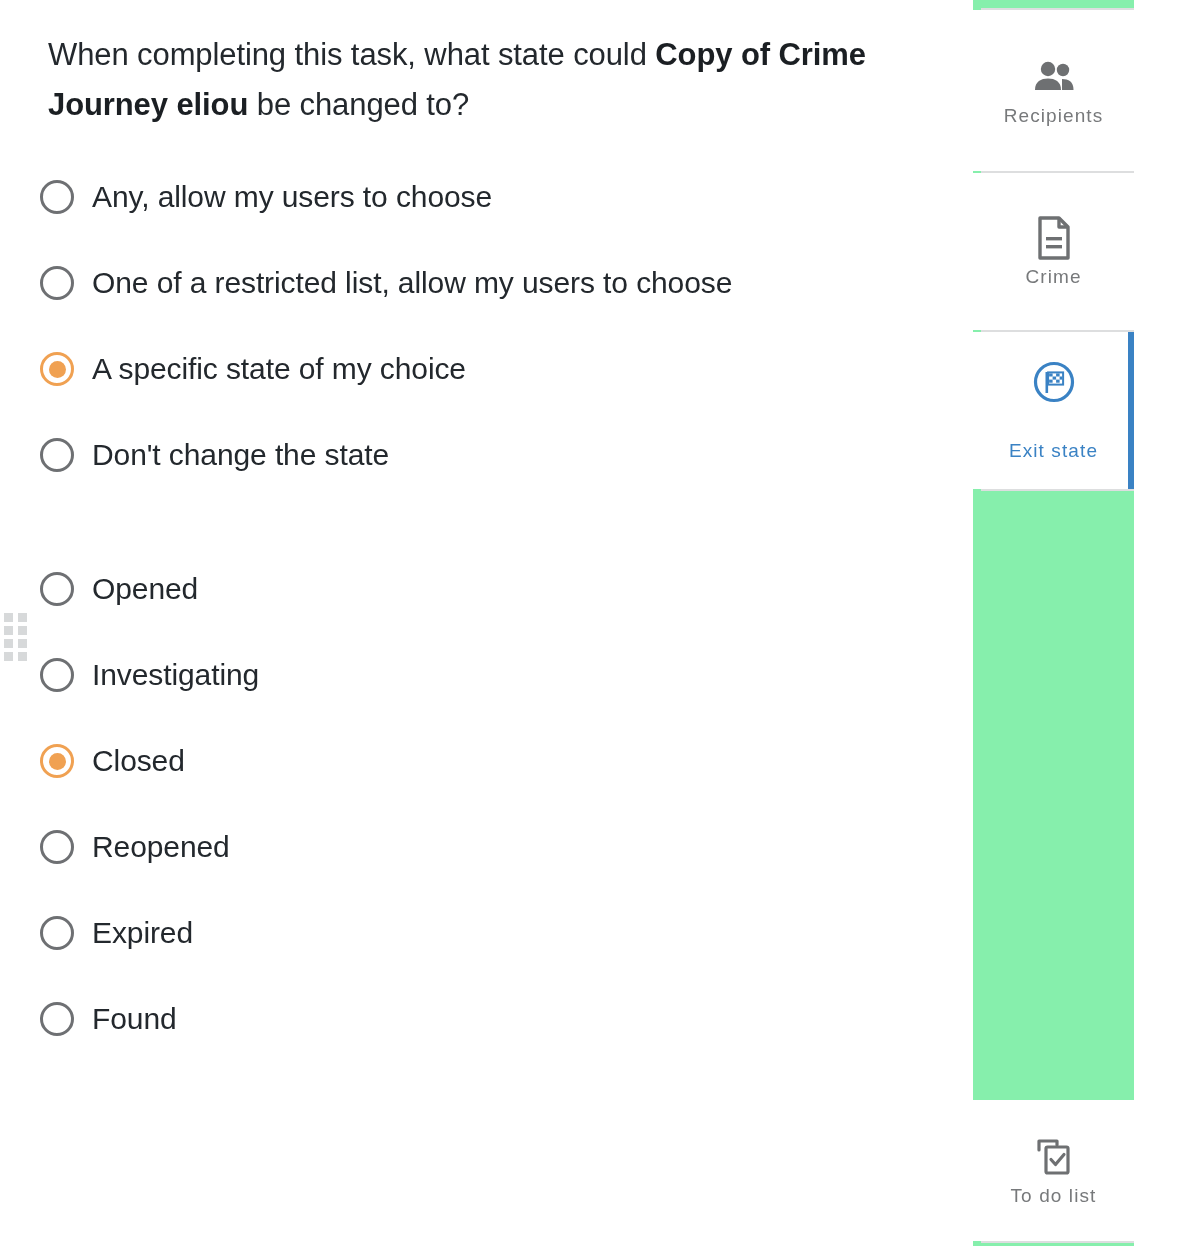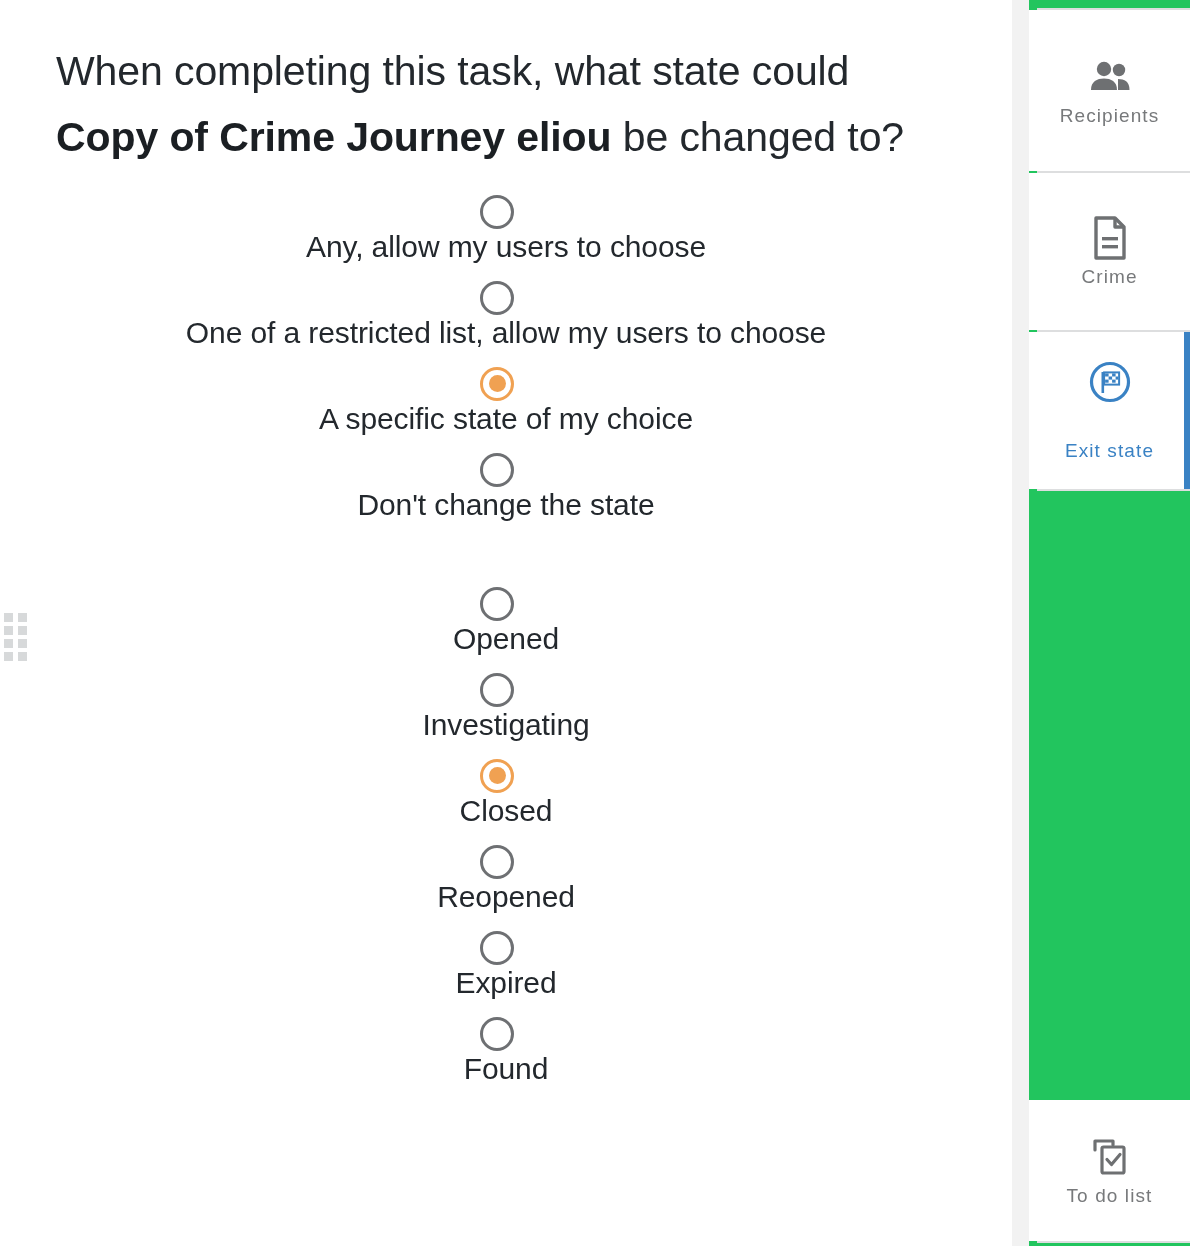--- a/index.html
+++ b/index.html
@@ -30,46 +30,45 @@
     background: #ffffff;
     overflow: hidden;
   }
 
   .content-inner {
     position: relative;
     padding: 22px 40px 0 40px;
   }
 
   .question {
-    font-size: 41px;
+    font-size: 31px;
     line-height: 1.62;
     color: #23282d;
     font-weight: 400;
     letter-spacing: -0.1px;
     max-width: 905px;
-    margin: 16px;
+    margin: 8px;
   }
   .question b { font-weight: 700; color: #1b1f23; }
 
   .q2-wrap { margin-top: 48px; }
 
   .options {
     margin: 0;
     padding: 0;
     list-style: none;
   }
   .opt-group-1 { margin-top: 24px; }
   .opt-group-2 { margin-top: 20px; }
 
   .option {
     display: flex;
     align-items: center;
     height: 86px;
     cursor: pointer;
-    flex-direction: column;
   }
   .opt-group-2 .option { height: 86px; }
 
   .radio {
     position: relative;
     flex: 0 0 auto;
     width: 34px;
     height: 34px;
     border-radius: 50%;
     border: 3px solid #6e7073;
@@ -126,25 +125,25 @@
     left: 1012px;
     top: 0;
     width: 18px;
     height: 1246px;
     background: #f2f2f2;
   }
 
   
   .sidebar {
     position: absolute;
-    left: 1029px;
+    left: 973px;
     top: 0;
     width: 161px;
     height: 1246px;
-    background: #22c55e;
+    background: #86efac;
   }
 
   .side-divider {
     position: absolute;
     left: 8px;
     right: 0;
     height: 2px;
     background: #dddedf;
   }
 

